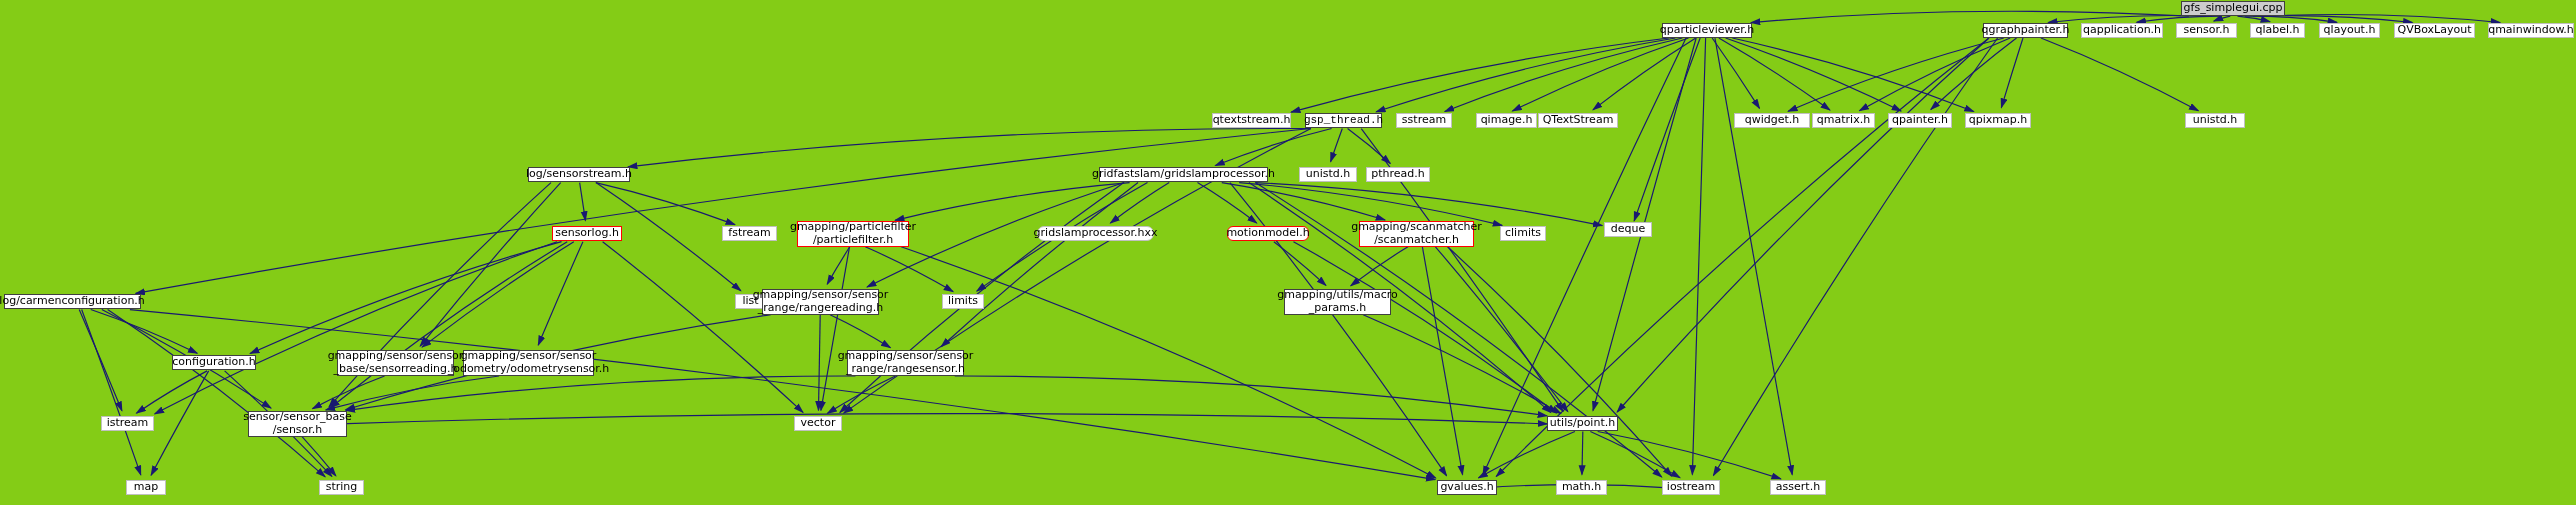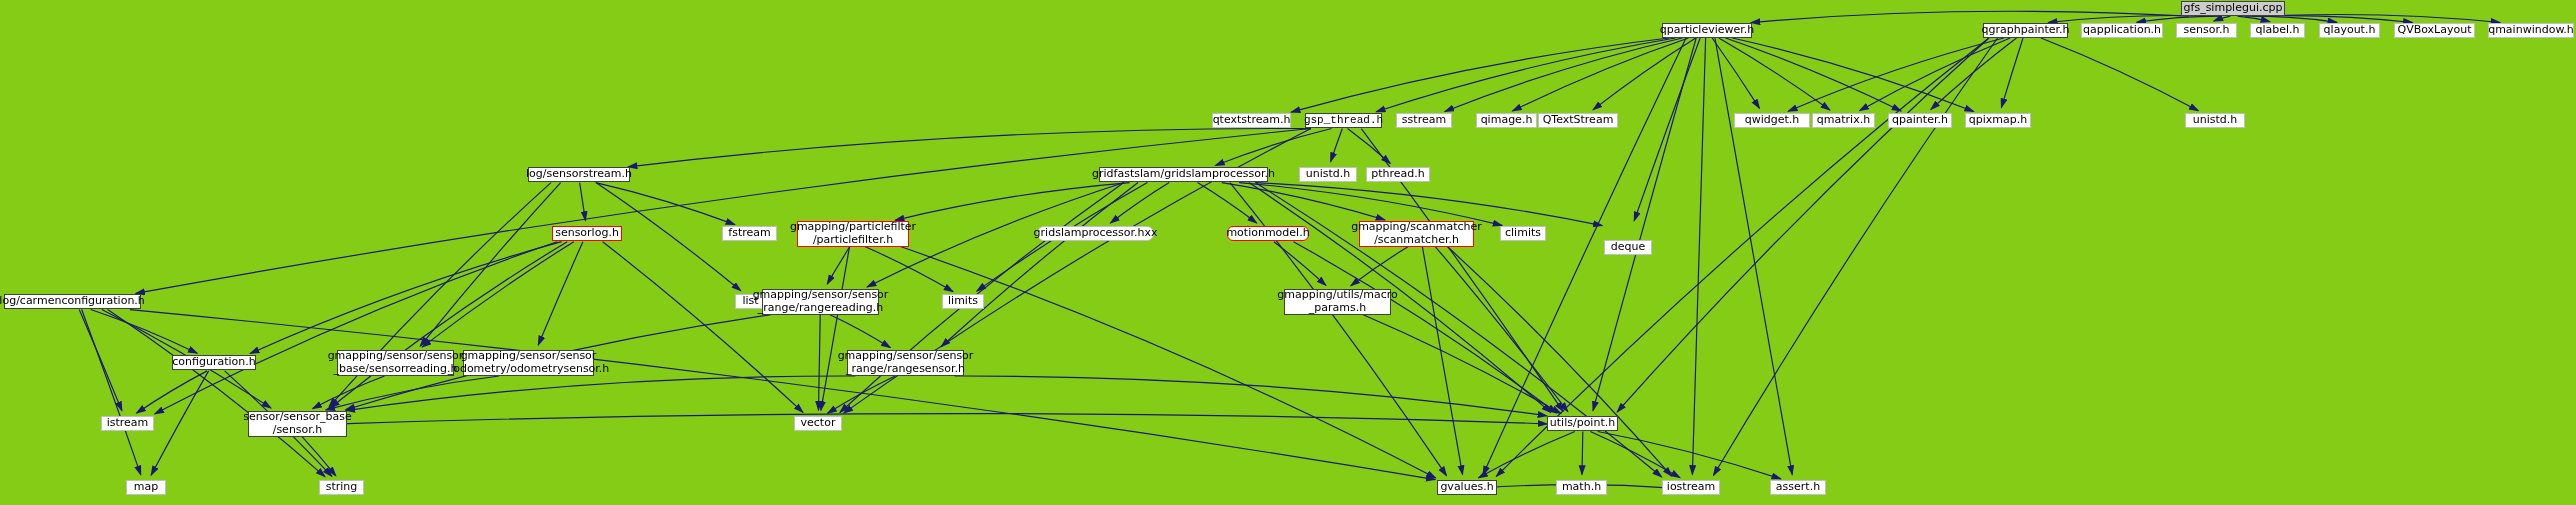--- a/index.html
+++ b/index.html
@@ -150,21 +150,21 @@
       <div class="node" style="left: 1366px; top: 167px; width: 64px; height: 15.3px;">pthread.h</div>
       <div class="node red" style="left: 552px; top: 226px; width: 70px; height: 15.3px;">sensorlog.h</div>
       <div class="node" style="left: 722px; top: 226px; width: 55px; height: 15.3px;">fstream</div>
       <div class="node red two-line" style="left: 797px; top: 221px; width: 112px; height: 25.5px;">gmapping/particlefilter
 /particlefilter.h</div>
       <div class="node" style="left: 1037px; top: 226px; width: 117px; height: 15.3px; border-radius: 7px;">gridslamprocessor.hxx</div>
       <div class="node red" style="left: 1227px; top: 226px; width: 82px; height: 15.3px; border-radius: 6px;">motionmodel.h</div>
       <div class="node red two-line" style="left: 1359px; top: 221px; width: 115px; height: 25.5px;">gmapping/scanmatcher
 /scanmatcher.h</div>
       <div class="node" style="left: 1500px; top: 226px; width: 46px; height: 15.3px;">climits</div>
-      <div class="node" style="left: 1604px; top: 240px; width: 48px; height: 15.3px;">deque</div>
+      <div class="node" style="left: 1604px; top: 222px; width: 48px; height: 15.3px;">deque</div>
       <div class="node bold" style="left: 3.6px; top: 294px; width: 137px; height: 15.3px;">log/carmenconfiguration.h</div>
       <div class="node" style="left: 735px; top: 294px; width: 31px; height: 15.3px;">list</div>
       <div class="node bold two-line" style="left: 762px; top: 289px; width: 117px; height: 25.5px;">gmapping/sensor/sensor
 _range/rangereading.h</div>
       <div class="node" style="left: 942px; top: 294px; width: 42px; height: 15.3px;">limits</div>
       <div class="node bold two-line" style="left: 1284px; top: 289px; width: 107px; height: 25.5px;">gmapping/utils/macro
 _params.h</div>
       <div class="node bold" style="left: 172px; top: 355px; width: 84px; height: 15.3px;">configuration.h</div>
       <div class="node bold two-line" style="left: 337px; top: 350px; width: 117px; height: 25.5px;">gmapping/sensor/sensor
 _base/sensorreading.h</div>

